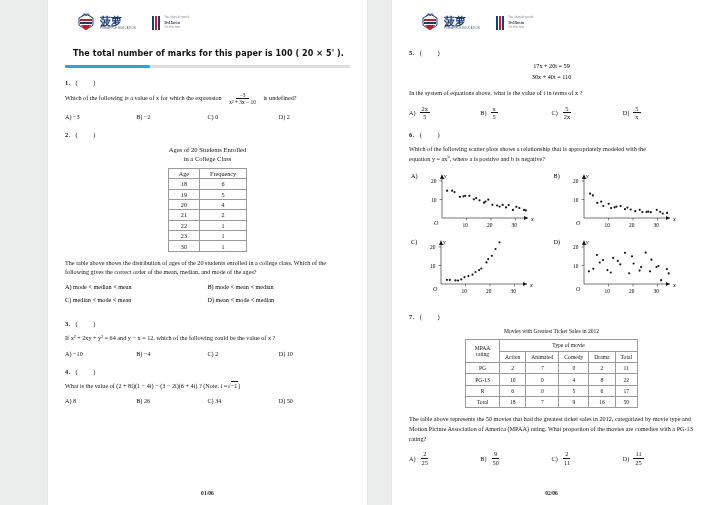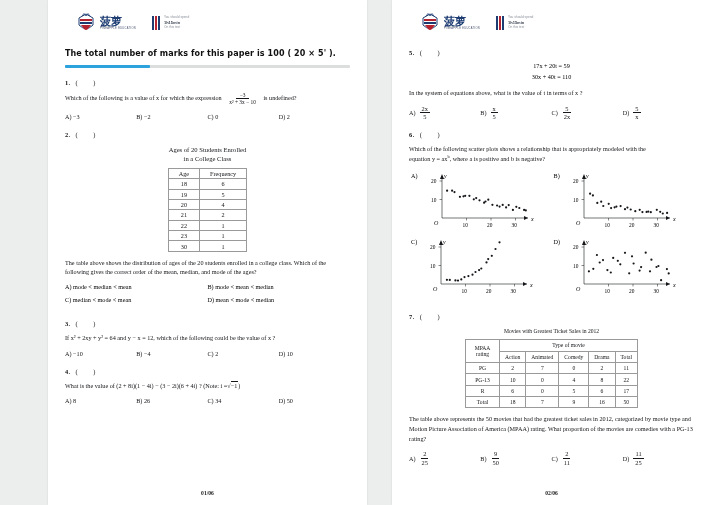--- a/index.html
+++ b/index.html
@@ -37,21 +37,21 @@
   .spend-l1, .spend-l3 { font-size: 3.2px; color: #8a9099; font-family: "Liberation Sans", sans-serif; line-height: 1.2; }
   .spend-l2 { font-size: 4px; color: #3a4250; font-weight: bold; font-family: "Liberation Sans", sans-serif; line-height: 1.2; }
 
   
   .doc-title {
     text-align: center; font-family: "DejaVu Sans", sans-serif;
     font-weight: bold; font-size: 10.5px; color: #111; margin-top: 6px; letter-spacing: .2px;
   }
   .marks-line {
     font-family: "DejaVu Sans", sans-serif; font-weight: bold; font-size: 8px;
-    color: #111; margin-top: 11px; letter-spacing: .1px;
+    color: #111; margin-top: 11px; letter-spacing: .1px; margin-left: 8px;
   }
   .progress-track { margin-top: 7px; height: 3px; background: #dcdddd; width: 100%; border-radius: 1px; }
   .progress-fill { height: 3px; background: #2ca3dd; border-radius: 1px; }
 
   
   .q { margin-top: 11px; }
   .q-num {
     font-size: 6.4px; font-weight: bold; color: #111; letter-spacing: .4px;
     font-family: "Liberation Serif", serif;
   }

